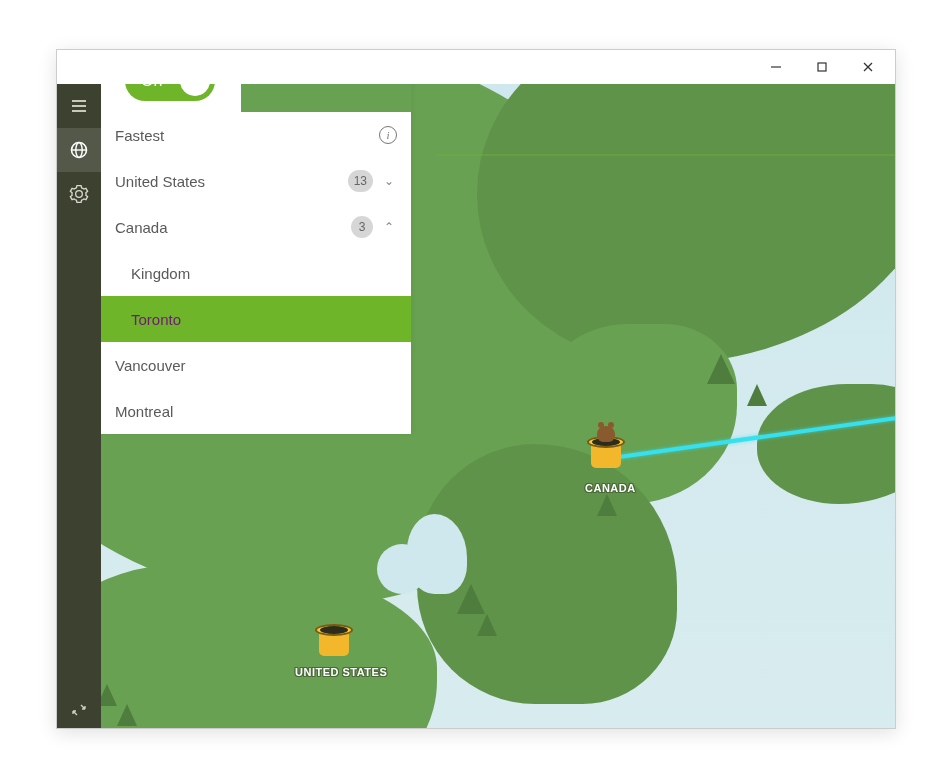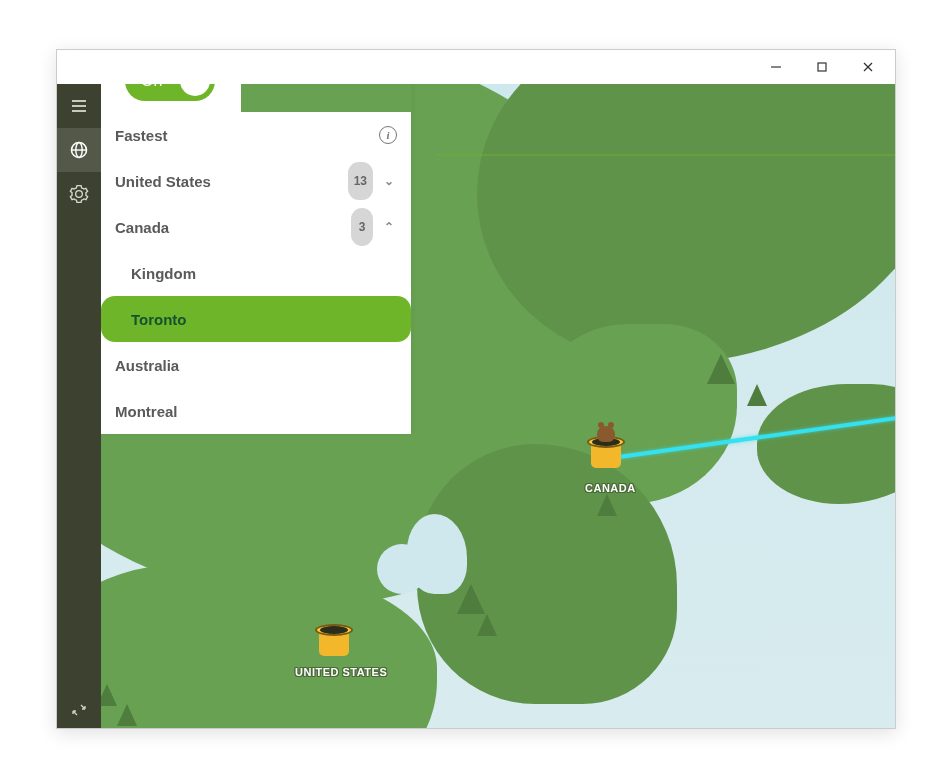--- a/index.html
+++ b/index.html
@@ -152,24 +152,24 @@
 .server-list::-webkit-scrollbar-thumb { background:#c6c6c6; }
 
 .row {
   height:46px; display:flex; align-items:center;
   padding: 0 14px 0 14px;
   font-size:15px; color:#5a5a5a;
   cursor:pointer;
   gap:8px;
 }
 .row.sub { padding-left: 30px; }
-.row.selected { background:#6fb52a; color:#14532d;border-radius:14px; }
+.row.selected { background:#6fb52a; color:#701a75; }
 .row .label { flex:1; }
 .row .badge {
-  min-width:22px; height:38px; border-radius:11px;
+  min-width:22px; height:22px; border-radius:11px;
   background:#d6d6d6; color:#666;
   font-size:12px; display:flex;align-items:center;justify-content:center;
   padding:0 6px;
 }
 .row .chev { width:16px; text-align:center; color:#888; font-size:12px;}
 .row .info-icon {
   width:18px;height:18px;border:1.5px solid #777;border-radius:50%;
   display:flex;align-items:center;justify-content:center;
   font-size:11px;color:#777;font-style:italic;font-family:Georgia,serif;
 }
@@ -295,21 +295,21 @@
         <div style="display:flex; background:#fff; height:62px; align-items:center; padding-left:68px; width:184px;">
           <div class="toggle">
             <span class="lbl">On</span>
             <div class="knob"></div>
           </div>
         </div>
       </div>
 
       <div class="panel" style="left:44px; top:-34px; width:310px; padding-top:62px; background:transparent;">
         <div style="position:absolute;left:0;top:0;width:140px;height:62px;background:#fff;"></div>
-        <div class="panel-inner" style="background:#fff;font-weight:bold;">
+        <div class="panel-inner" style="background:#fff;">
           <div class="server-list">
 
             <div class="row">
               <span class="label">Fastest</span>
               <span class="info-icon">i</span>
             </div>
 
             <div class="row">
               <span class="label">United States</span>
               <span class="badge">13</span>
@@ -323,21 +323,21 @@
             </div>
 
             <div class="row sub">
               <span class="label">Kingdom</span>
             </div>
             <div class="row sub selected">
               <span class="label">Toronto</span>
             </div>
 
             <div class="row">
-              <span class="label">Australia</span>
+              <span class="label">Vancouver</span>
             </div>
             <div class="row">
               <span class="label">Montreal</span>
             </div>
 
           </div>
         </div>
       </div>
 
     </div>

